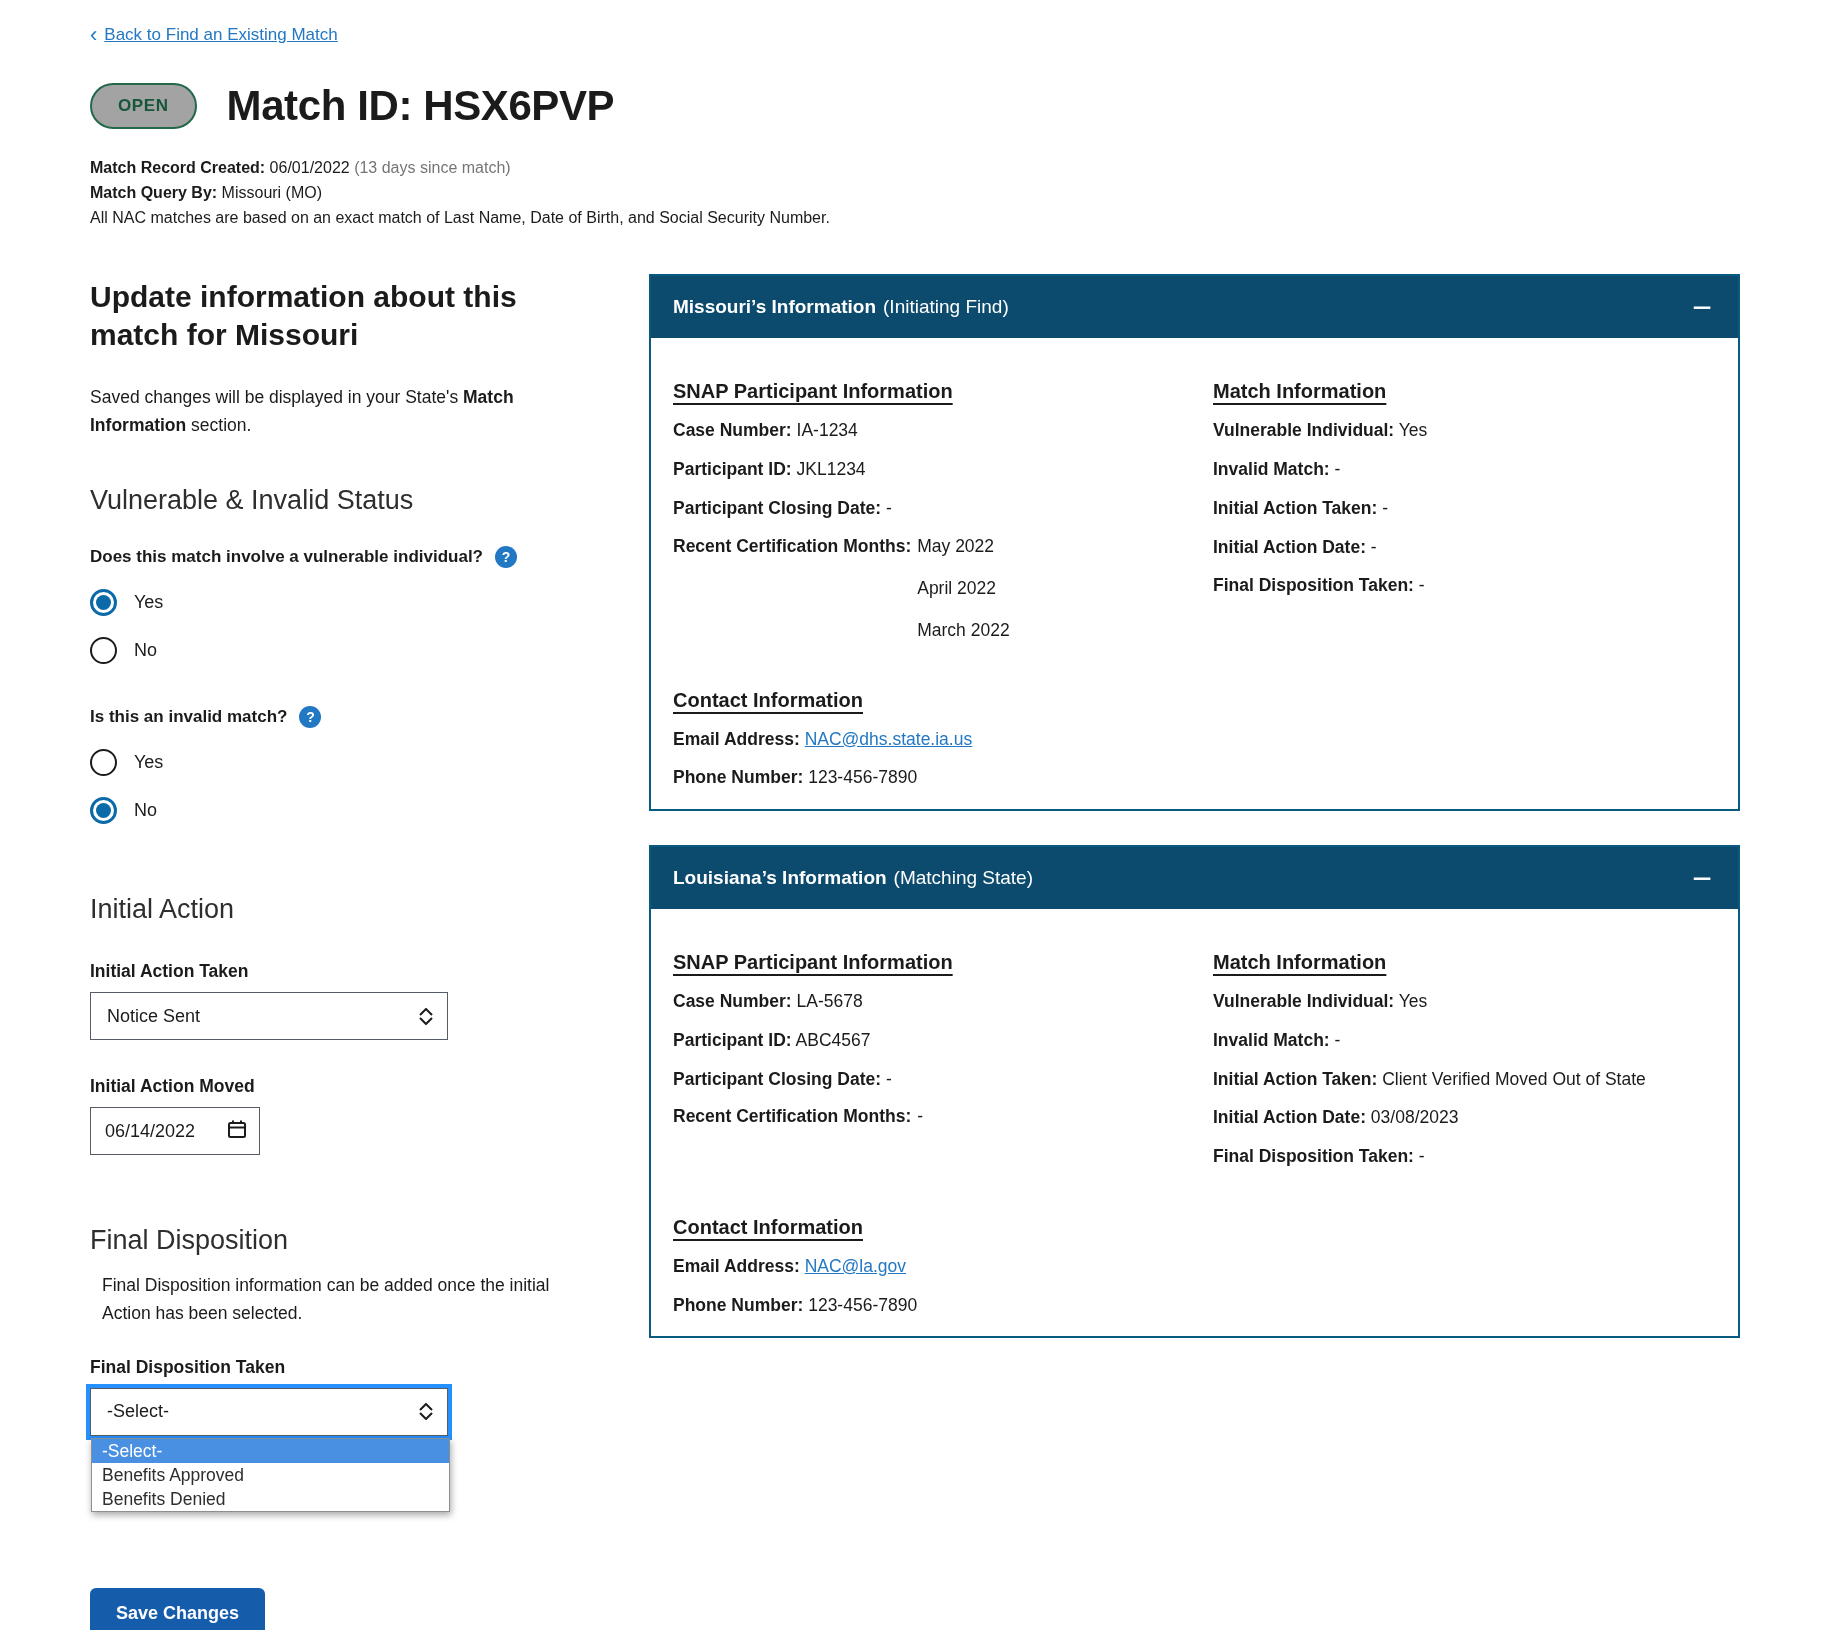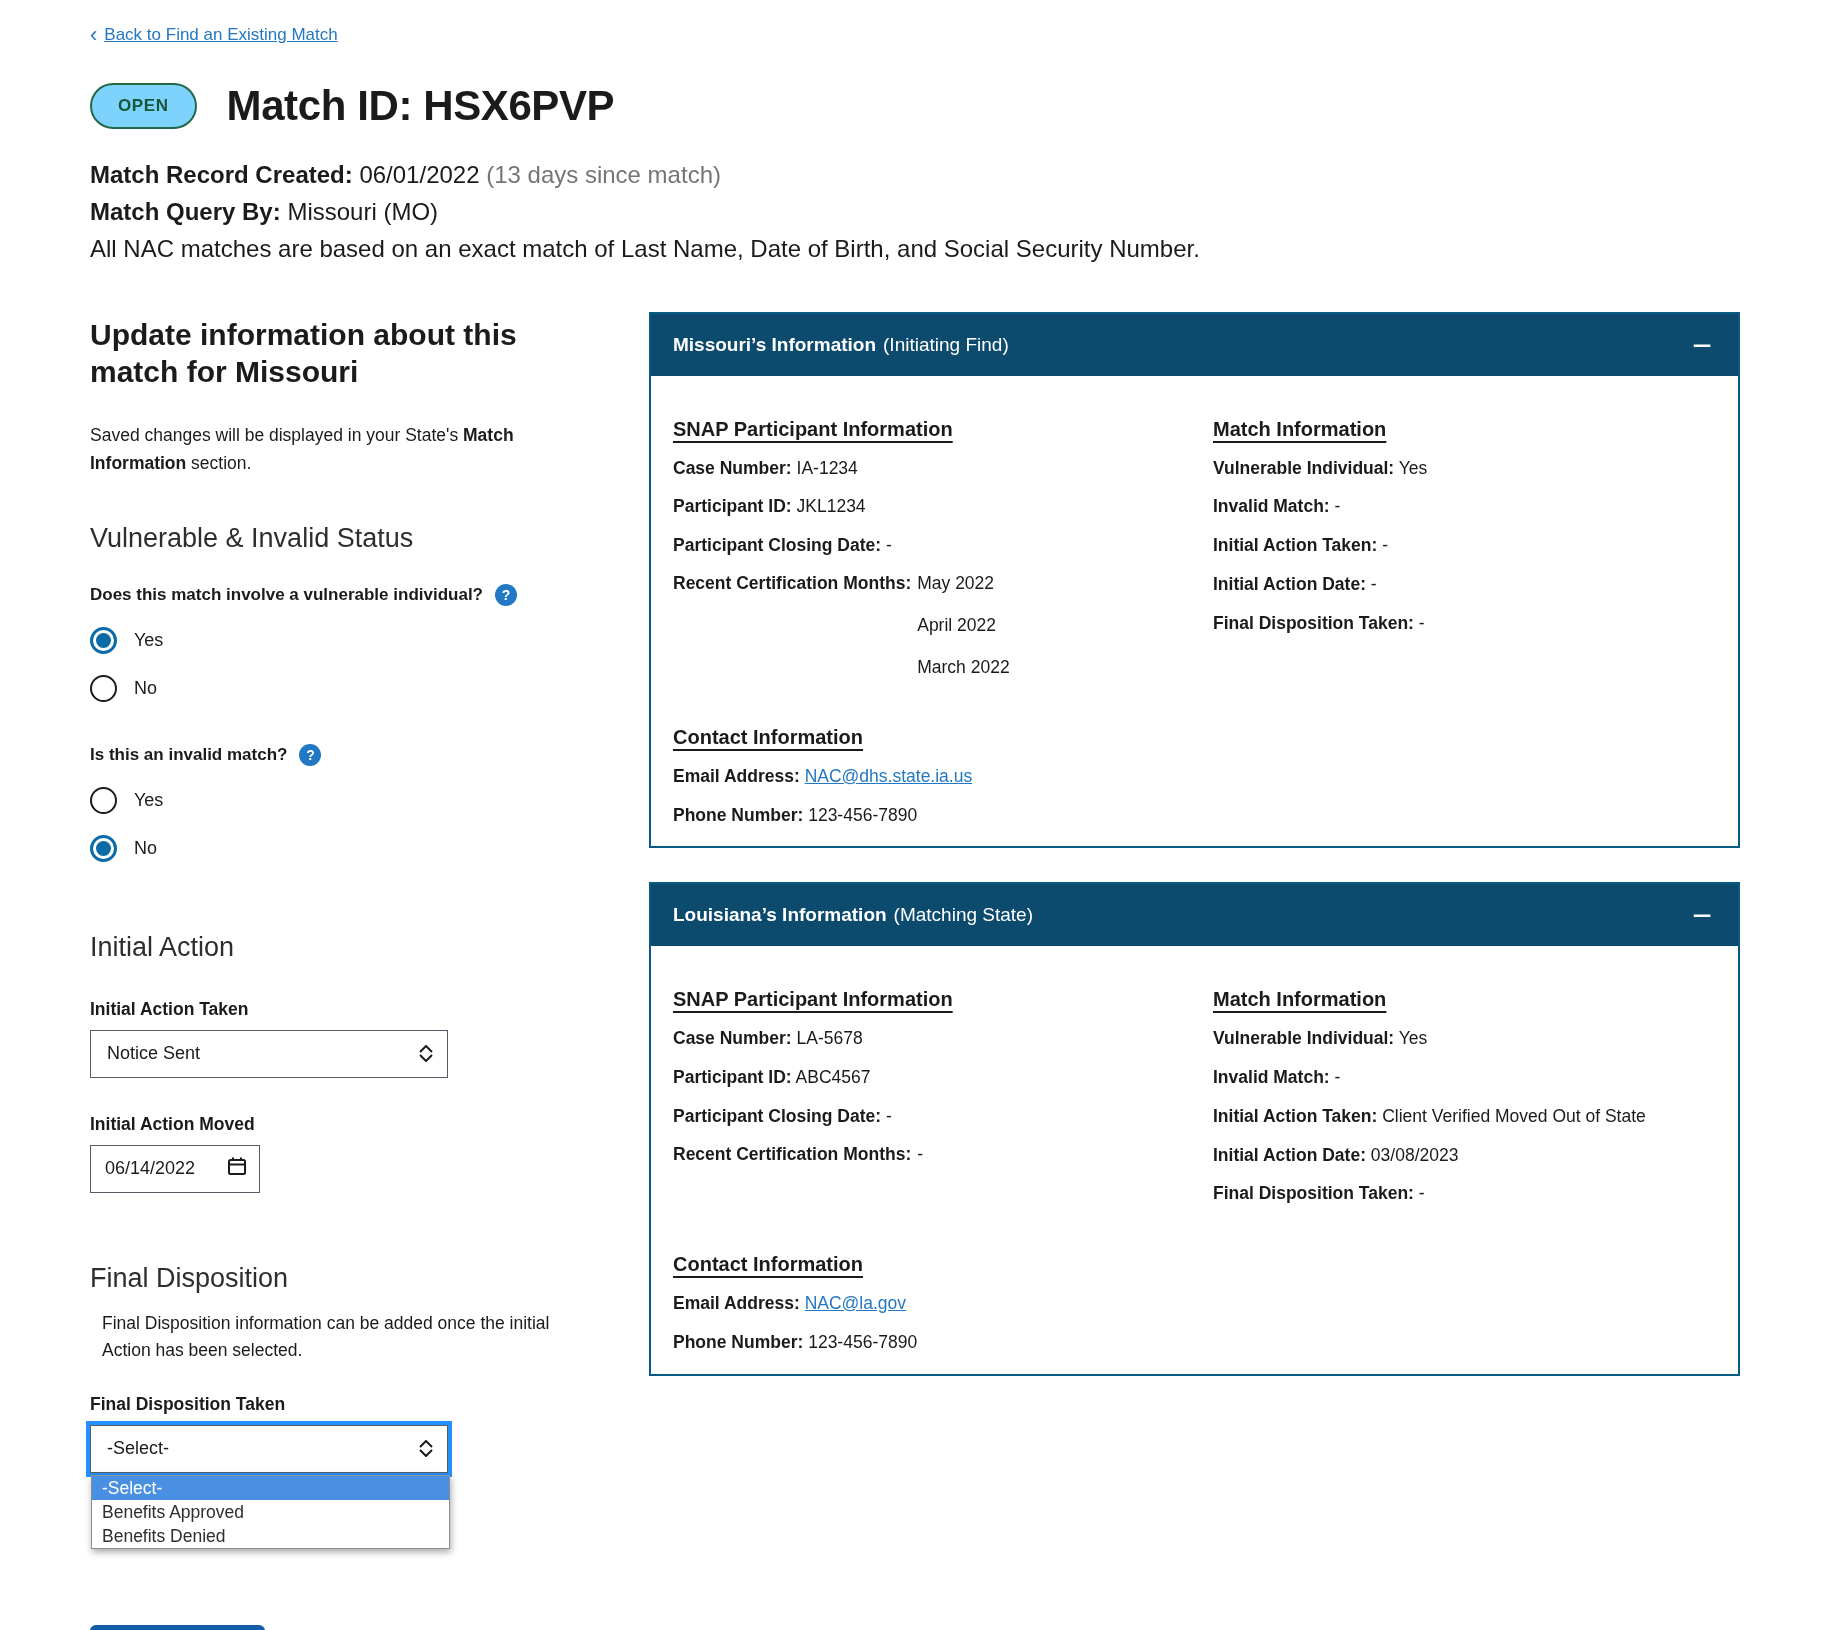--- a/index.html
+++ b/index.html
@@ -11,27 +11,27 @@
   }
   .page { padding: 24px 0 0 90px; }
 
   
   .back-row { font-size: 17px; display: flex; align-items: center; gap: 7px; }
   .back-chevron { color: #2378c3; font-size: 22px; line-height: 1; }
   .back-link { color: #2378c3; text-decoration: underline; cursor: pointer; }
 
   .title-row { display: flex; align-items: center; gap: 30px; margin-top: 36px; }
   .badge {
-    border: 2px solid #24684a; background: #7dd3fc; color: #17563a;
+    border: 2px solid #24684a; background: #a3a3a3; color: #17563a;
     font-weight: bold; font-size: 17px; letter-spacing: .6px;
     padding: 11px 26px; border-radius: 999px;
   }
   h1 { font-size: 42px; font-weight: bold; margin: 0; letter-spacing: -0.4px; }
 
-  .meta { margin-top: 26px; font-size: 24px; line-height: 1.55; }
+  .meta { margin-top: 26px; font-size: 16px; line-height: 1.55; }
   .meta b { font-weight: bold; }
   .meta .note { color: #757575; }
 
   
   .main { display: flex; align-items: flex-start; margin-top: 44px; }
   .left-col { width: 470px; flex: none; }
   .right-col { width: 1091px; flex: none; margin-left: 89px; }
 
   
   h2 { font-size: 30px; line-height: 1.25; font-weight: bold; margin: 4px 0 0; }

